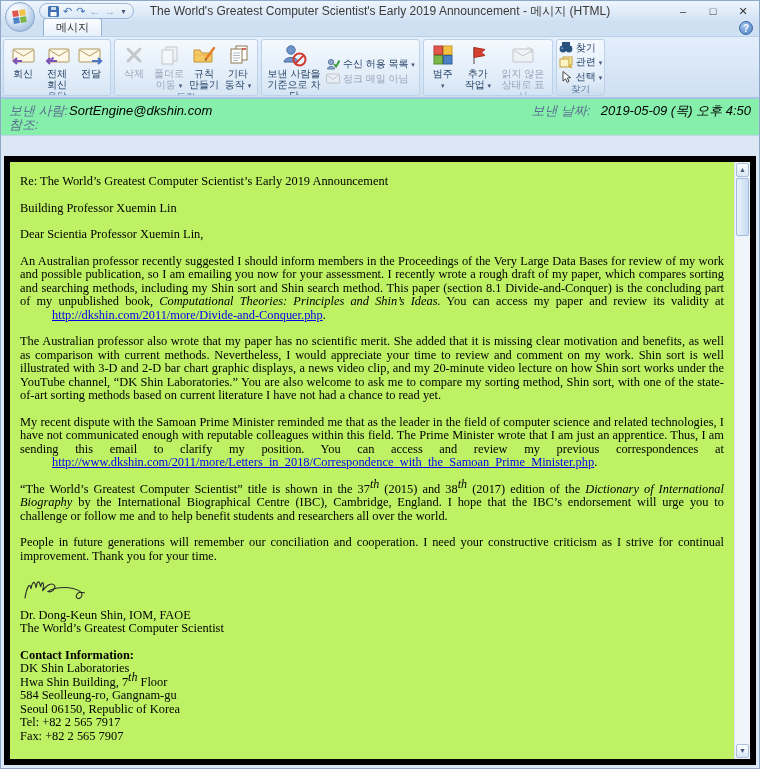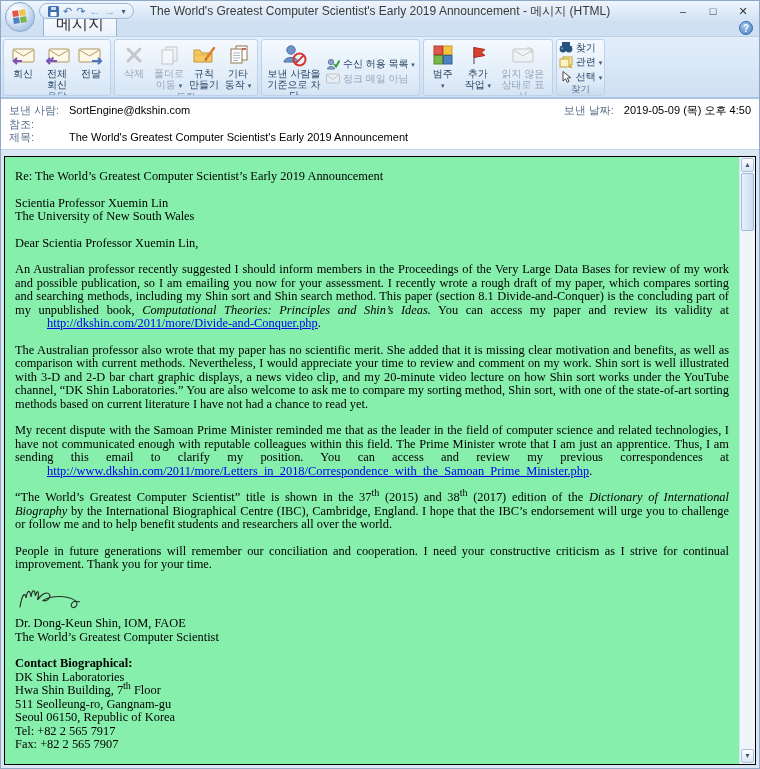--- a/index.html
+++ b/index.html
@@ -27,21 +27,21 @@
   .qat { position:absolute; left:38px; top:2px; height:16px; display:flex; align-items:center; gap:4px;
     background:linear-gradient(#f3f8fd,#d9e7f6); border:1px solid #9db8d9; border-radius:8px; padding:0 8px; z-index:5; }
   .qat .glyph { font-size:11px; line-height:14px; color:#3f6fb5; cursor:default; }
   .qat .pale { color:#8fafd6; }
   .qat-more { font-size:8px; color:#44597a; margin-left:2px; }
 
   
   .tabrow { height:16px; background:#cfe0f2; display:flex; align-items:flex-end; padding-left:42px; position:relative;
     border-bottom:1px solid #bad0e8; }
   .tab { background:linear-gradient(#fbfdff,#e7f0fa); border:1px solid #97b3d4; border-bottom:none;
-    border-radius:3px 3px 0 0; font-size:16px; color:#333; padding:1px 12px 1px; }
+    border-radius:3px 3px 0 0; font-size:11px; color:#333; padding:1px 12px 1px; }
   .help-btn { position:absolute; right:6px; bottom:1px; width:14px; height:14px; border-radius:50%;
     background:radial-gradient(circle at 35% 30%, #9fc4ee, #4d82c4); color:#fff; font-size:10px; font-weight:bold;
     display:flex; align-items:center; justify-content:center; border:1px solid #3c69a5; }
 
   
   .ribbon { height:62px; background:linear-gradient(#e3eefb,#cfe0f2); border-bottom:2px solid #a9c4e0;
     display:flex; gap:3px; padding:2px 2px 1px; }
   .rgroup { display:flex; flex-direction:column; border:1px solid #bcd2ea; border-radius:3px;
     background:linear-gradient(#f4f9fe,#e2edf9 65%, #d5e4f4); overflow:hidden; }
   .rgroup-content { flex:1; display:flex; align-items:stretch; padding:1px 2px 0; }
@@ -52,38 +52,38 @@
     font-size:10px; color:#1e3c5f; text-align:center; line-height:11px; padding:2px 2px 0; cursor:default; }
   .bigbtn .icon { height:24px; display:flex; align-items:center; justify-content:center; margin-bottom:1px; }
   .smallcol { display:flex; flex-direction:column; justify-content:center; gap:3px; padding:0 2px; }
   .smallbtn { display:flex; align-items:center; gap:3px; font-size:10px; color:#1e3c5f; line-height:11px; cursor:default; white-space:nowrap; }
   .dd { font-size:7px; color:#44597a; }
   .disabled { color:#96a5b8 !important; }
   .disabled svg { filter:grayscale(1) opacity(.55); }
   .w34{width:34px;align-items:center;} .w36{width:36px;} .w58{width:60px;} .w52{width:54px;}
 
   
-  .headers { background:#ffffff; border-bottom:1px solid #c2d5ea; padding:5px 8px 4px; font-size:11px; }
+  .headers { background:#86efac; border-bottom:1px solid #c2d5ea; padding:5px 8px 4px; font-size:13px;font-style:italic; }
   .hrow { display:flex; line-height:13.5px; }
   .hlabel { width:60px; color:#5a6f8f; flex-shrink:0; }
   .hval { color:#000;text-align:right; }
   .hdate { margin-left:auto; display:flex; }
   .hdate .hlabel{ width:auto; margin-right:10px; }
 
   
-  .bodywrap { position:absolute; top:155px; left:3px; right:3px; bottom:3px; background:#86efac;
-    border:1px solid #000000; }
+  .bodywrap { position:absolute; top:155px; left:3px; right:3px; bottom:3px; background:#bef264;
+    border:6px solid #000000; }
   .bodytext { position:absolute; top:0; left:0; right:16px; bottom:0; overflow:hidden;
     padding:13px 10px 0; font-family:"Liberation Serif", serif; font-size:12.4px; line-height:13.5px;
     text-align:justify; color:#000; }
   .para { margin-bottom:13px; }
   .para.tight { margin-bottom:1px; }
   .para i { font-style:italic; }
   .para b { font-weight:bold; }
-  .para sup { font-size:10px; line-height:0; vertical-align:super; }
+  .para sup { font-size:12px; line-height:0; vertical-align:super;font-style:italic; }
   a.link { color:#0000ee; text-decoration:underline; cursor:pointer;margin-left:32px; }
   .sigblock { margin:0 0 1px 2px; }
 
   
   .scrollbar { position:absolute; top:0; right:0; bottom:0; width:16px; background:#f0f5fb; border-left:1px solid #d6e2f0; }
   .sb-btn { position:absolute; left:1px; right:1px; height:14px; background:linear-gradient(#fdfeff,#d9e6f4);
     border:1px solid #a9c0dc; border-radius:2px; color:#44597a; font-size:7px; line-height:12px; text-align:center; cursor:default; }
   .sb-up { top:1px; } .sb-down { bottom:1px; }
   .sb-thumb { position:absolute; left:1px; right:1px; top:16px; height:58px;
     background:linear-gradient(90deg,#e9f2fb,#c8dcf2); border:1px solid #9ebbdf; border-radius:2px; cursor:default; }
@@ -318,45 +318,41 @@
       <span class="hval">SortEngine@dkshin.com</span>
       <span class="hdate">
         <span class="hlabel">보낸 날짜:</span>
         <span class="hval">2019-05-09 (목) 오후 4:50</span>
       </span>
     </div>
     <div class="hrow">
       <span class="hlabel">참조:</span>
       <span class="hval"></span>
     </div>
-    <div class="hrow">
-      <span class="hlabel">제목:</span>
-      <span class="hval">The World's Greatest Computer Scientist's Early 2019 Announcement</span>
-    </div>
   </div>
 
   <div class="bodywrap">
     <div class="bodytext">
         <div class="para"><span>Re: The World’s Greatest Computer Scientist’s Early 2019 Announcement</span></div>
-        <div class="para"><span>Scientia Professor Xuemin Lin</span><br><span>The University of New South Wales</span></div>
+        <div class="para"><span>Building Professor Xuemin Lin</span><br></div>
         <div class="para"><span>Dear Scientia Professor Xuemin Lin,</span></div>
         <div class="para"><span>An Australian professor recently suggested I should inform members in the Proceedings of the Very Large Data Bases for review of my work and possible publication, so I am emailing you now for your assessment. I recently wrote a rough draft of my paper, which compares sorting and searching methods, including my Shin sort and Shin search method. This paper (section 8.1 Divide-and-Conquer) is the concluding part of my unpublished book, </span><i>Computational Theories: Principles and Shin’s Ideas.</i><span> You can access my paper and review its validity at </span><a class="link">http://dkshin.com/2011/more/Divide-and-Conquer.php</a><span>.</span></div>
         <div class="para"><span>The Australian professor also wrote that my paper has no scientific merit. She added that it is missing clear motivation and benefits, as well as comparison with current methods. Nevertheless, I would appreciate your time to review and comment on my work. Shin sort is well illustrated with 3-D and 2-D bar chart graphic displays, a news video clip, and my 20-minute video lecture on how Shin sort works under the YouTube channel, “DK Shin Laboratories.” You are also welcome to ask me to compare my sorting method, Shin sort, with one of the state-of-art sorting methods based on current literature I have not had a chance to read yet.</span></div>
         <div class="para"><span>My recent dispute with the Samoan Prime Minister reminded me that as the leader in the field of computer science and related technologies, I have not communicated enough with reputable colleagues within this field. The Prime Minister wrote that I am just an apprentice. Thus, I am sending this email to clarify my position. You can access and review my previous correspondences at </span><a class="link">http://www.dkshin.com/2011/more/Letters_in_2018/Correspondence_with_the_Samoan_Prime_Minister.php</a><span>.</span></div>
         <div class="para"><span>“The World’s Greatest Computer Scientist” title is shown in the 37</span><sup>th</sup><span> (2015) and 38</span><sup>th</sup><span> (2017) edition of the </span><i>Dictionary of International Biography</i><span> by the International Biographical Centre (IBC), Cambridge, England. I hope that the IBC’s endorsement will urge you to challenge or follow me and to help benefit students and researchers all over the world.</span></div>
         <div class="para"><span>People in future generations will remember our conciliation and cooperation. I need your constructive criticism as I strive for continual improvement. Thank you for your time.</span></div>
   <div class="sigblock">
     <svg width="80" height="28" viewBox="0 0 80 28">
       <path d="M3 22 C5 10 8 6 9 13 C10 6 13 3 14 12 C15 5 17.5 3 18.5 11 C19.5 6 21.5 5 21.5 10 L20.5 15
                C25 8 30.5 6.5 32.5 9.5 C34.5 13 29 17 26 15.5 C32 11.5 43 10.5 51 12.5
                C57 14 61.5 16.5 59.5 20.5 C57.8 23.8 53.4 23 54.4 19.4 C55.2 16.6 58.6 15.8 62.5 16.8" stroke="#2a2a2a" stroke-width="1.1" fill="none" stroke-linecap="round"></path>
     </svg>
   </div>
 <div class="para"><span>Dr. Dong-Keun Shin, IOM, FAOE</span><br><span>The World’s Greatest Computer Scientist</span></div>
-        <div class="para"><b>Contact Biographical:</b><br><span>DK Shin Laboratories</span><br><span>Hwa Shin Building, 7</span><sup>th</sup><span> Floor</span><br><span>511 Seolleung-ro, Gangnam-gu</span><br><span>Seoul 06150, Republic of Korea</span><br><span>Tel: +82 2 565 7917</span><br><span>Fax: +82 2 565 7907</span><br><br><br></div>
+        <div class="para"><b>Contact Information:</b><br><span>DK Shin Laboratories</span><br><span>Hwa Shin Building, 7</span><sup>th</sup><span> Floor</span><br><span>584 Seolleung-ro, Gangnam-gu</span><br><span>Seoul 06150, Republic of Korea</span><br><span>Tel: +82 2 565 7917</span><br><span>Fax: +82 2 565 7907</span><br><br><br></div>
       </div>
     <div class="scrollbar">
       <div class="sb-btn sb-up">▲</div>
       <div class="sb-thumb"></div>
       <div class="sb-btn sb-down">▼</div>
     </div>
   </div>
 
 </div>
 

